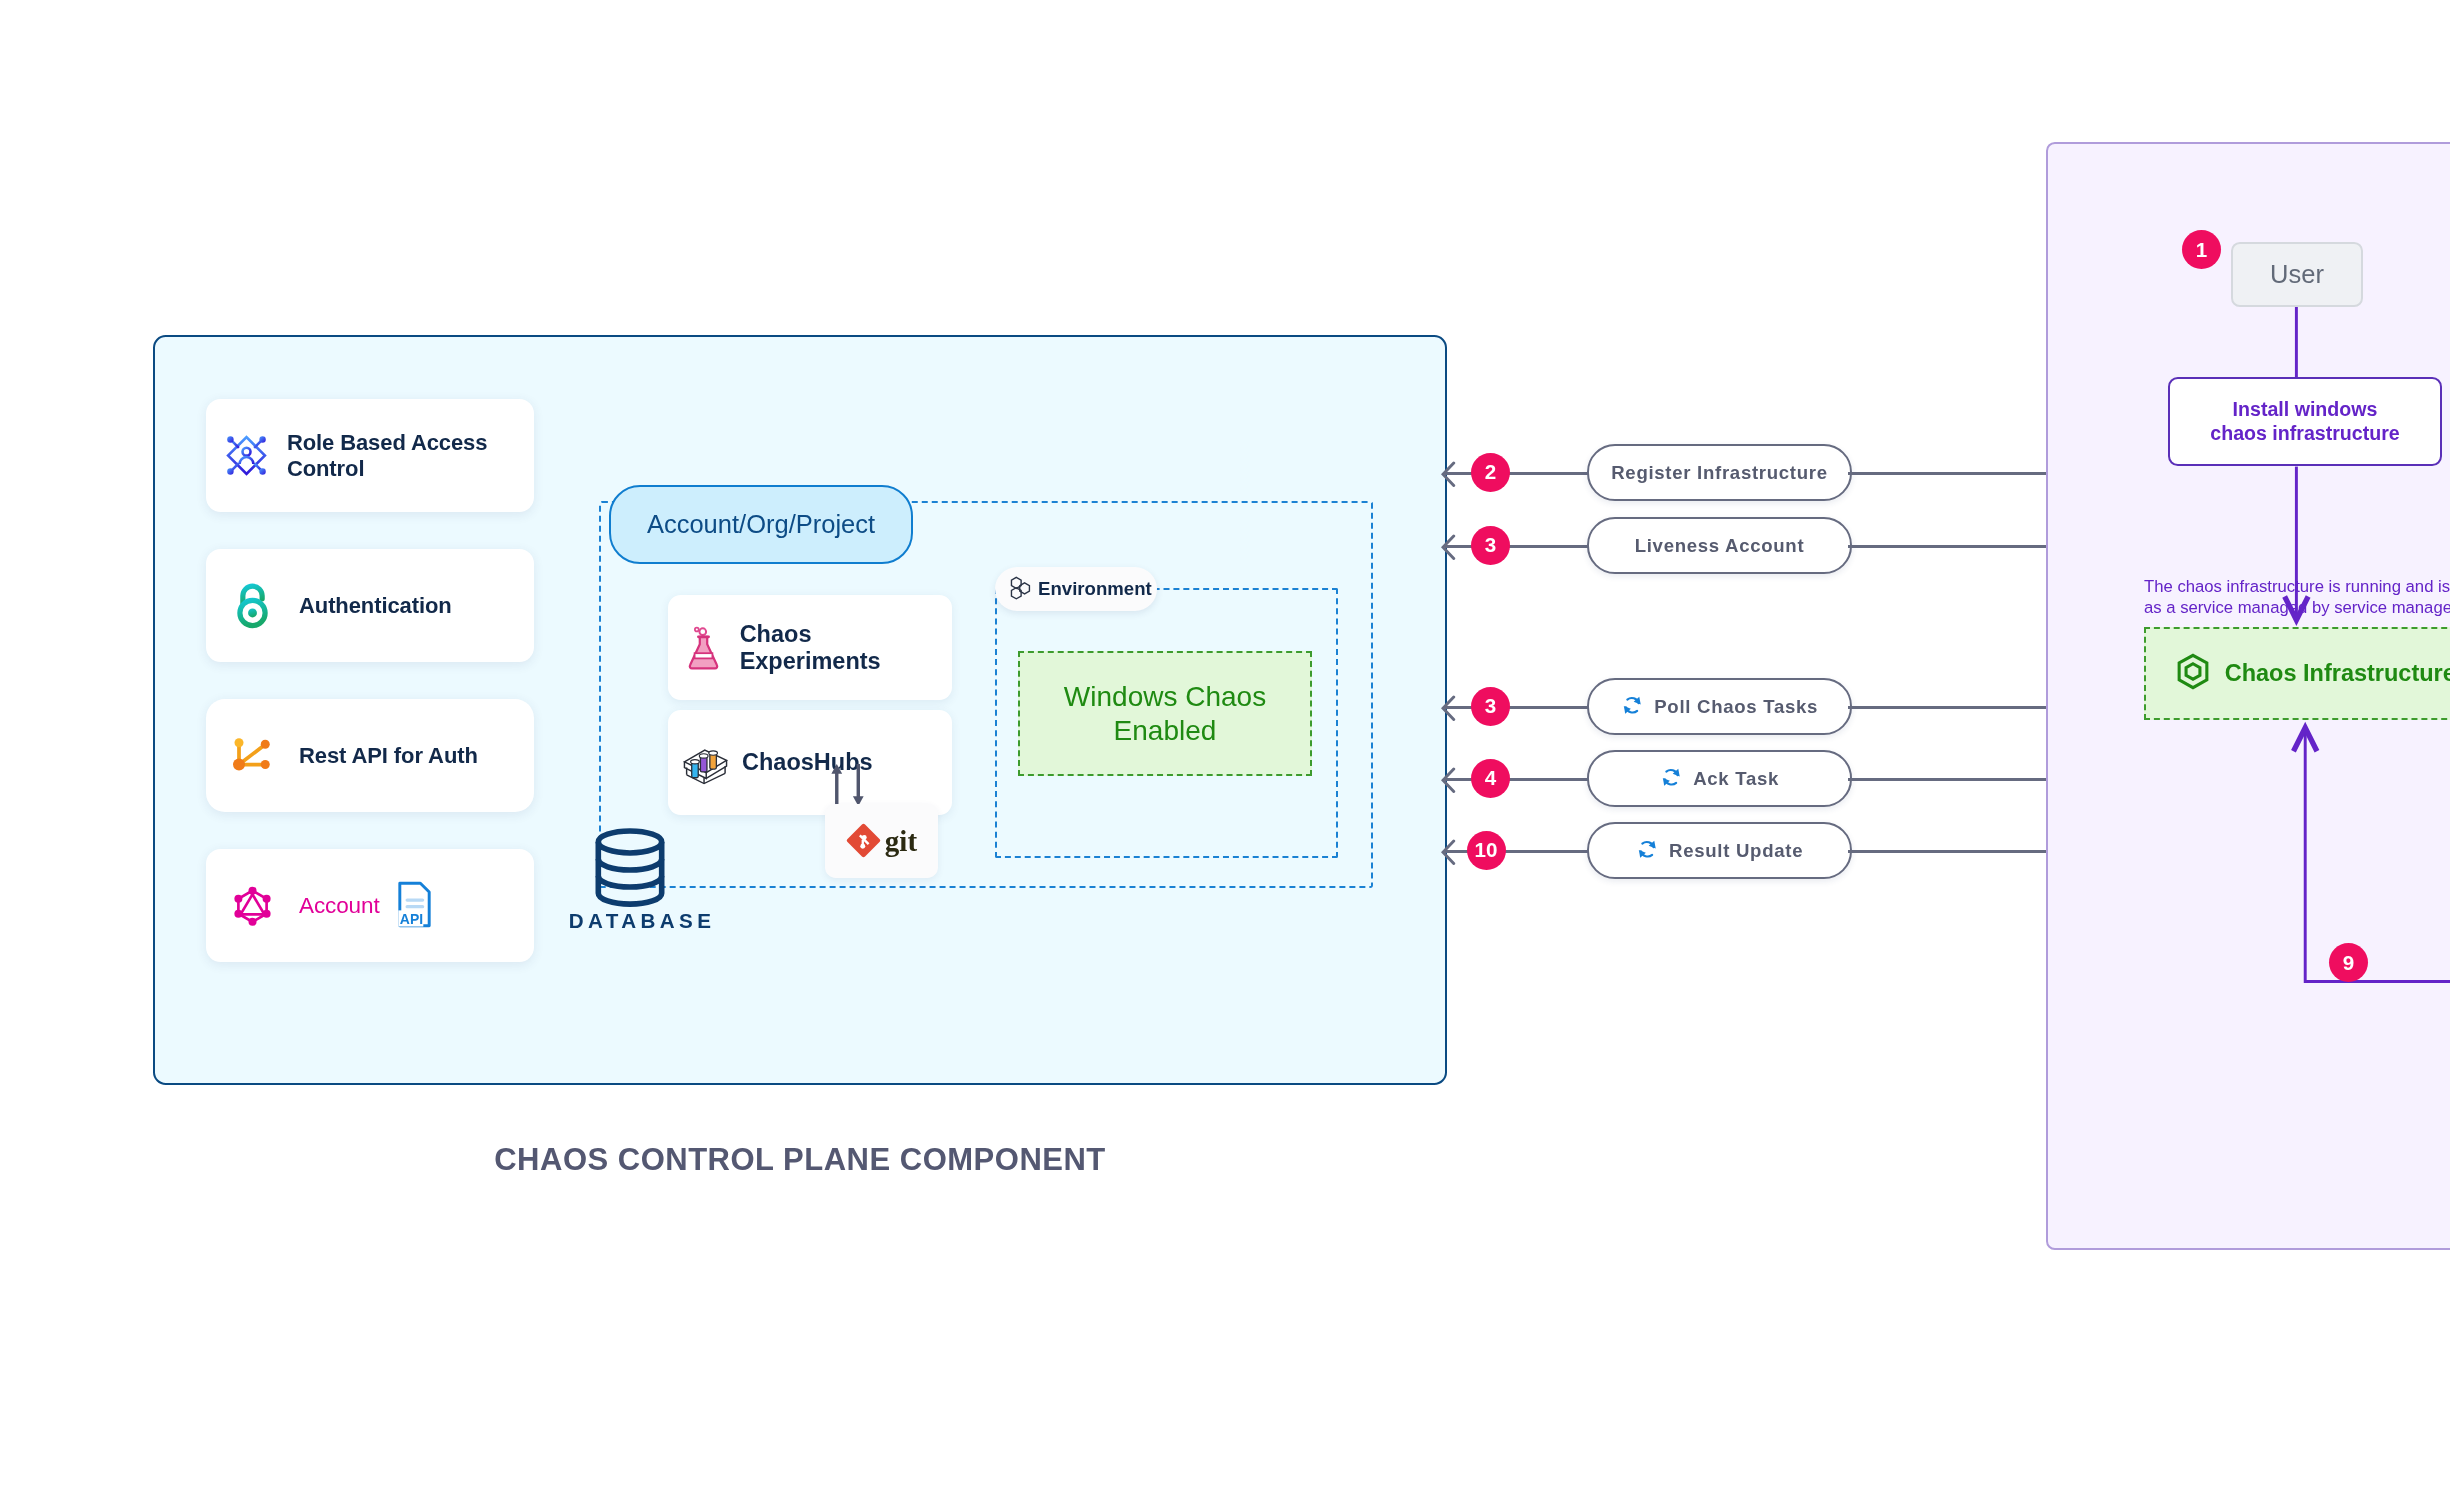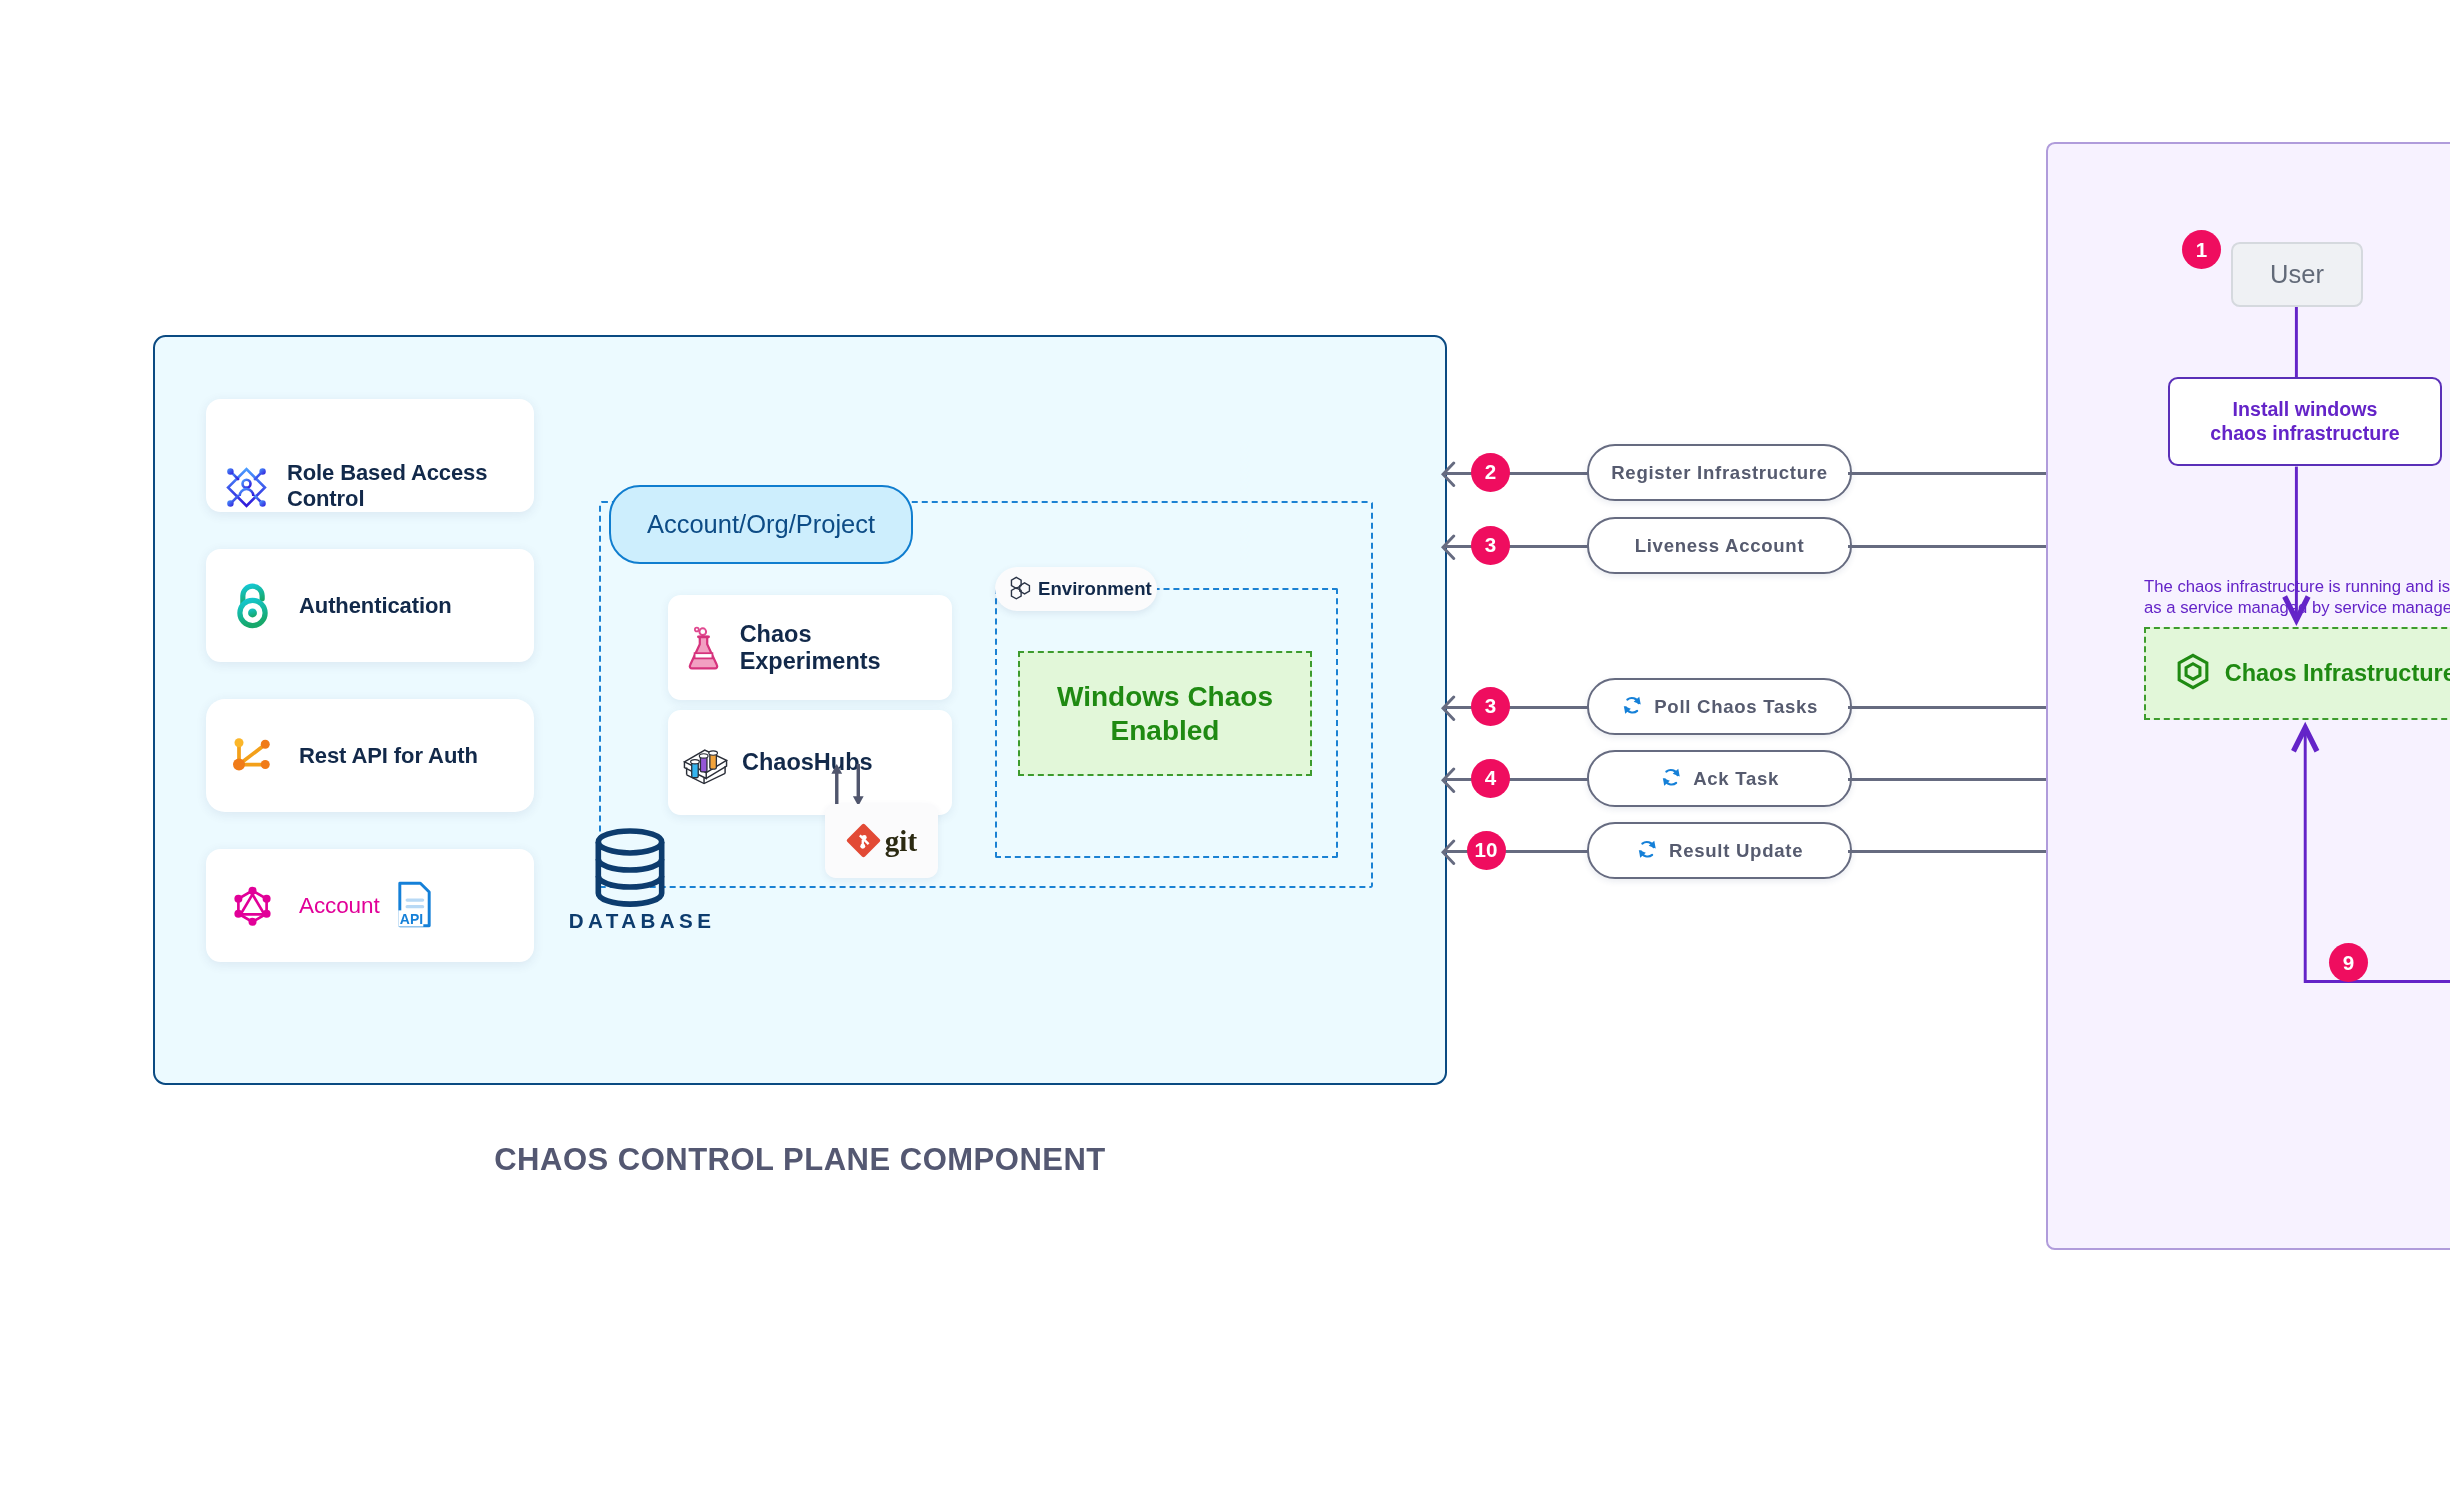--- a/index.html
+++ b/index.html
@@ -22,21 +22,21 @@
   
   .feature-card{
     background:#ffffff;border-radius:14.7px;width:328px;height:113px;
     box-shadow:0 2.9px 10.8px rgba(40,60,110,.09);
     display:flex;align-items:center;
   }
   .feature-card .fc-icon{width:93px;display:flex;justify-content:center;align-items:center;}
   .feature-card .fc-label{
     font-size:22px;font-weight:bold;color:#12294a;letter-spacing:-0.1px;
   }
-  #fc0{left:206px;top:399px;align-items:flex-end;}
+  #fc0{left:206px;top:399px;}
   #fc1{left:206px;top:549px;}
   #fc2{left:206px;top:699px;border-radius:19px;}
   #fc3{left:206px;top:849px;}
 
   
   #aop-dashed{
     left:599px;top:501px;width:774px;height:387px;
     border:2.9px dashed #1b81d3;border-radius:2.9px;box-sizing:border-box;
   }
   #aop-pill{
@@ -76,21 +76,21 @@
   #env-pill{
     left:995px;top:567px;width:162px;height:44px;background:#fbfbfc;
     border-radius:22px;box-shadow:0 2.5px 7.8px rgba(40,60,110,.10);
     display:flex;align-items:center;gap:6.9px;padding-left:12.7px;box-sizing:border-box;
   }
   #env-pill .env-label{font-size:18.6px;font-weight:bold;color:#12294a;}
   #wce-box{
     left:1018px;top:651px;width:294px;height:125px;
     background:#e2f7d9;border:2px dashed #3d9b2d;box-sizing:border-box;
     display:flex;align-items:center;justify-content:center;text-align:center;
-    font-size:28px;font-weight:bold;color:#1f8a12;line-height:1.18;
+    font-size:28px;font-weight:normal;color:#1f8a12;line-height:1.18;
   }
 
   
   #db-icon{left:591px;top:827px;}
   #db-label{left:549px;top:909px;width:186px;text-align:center;
     font-size:20.6px;font-weight:bold;color:#0d3c6e;letter-spacing:4.4px;}
 
   
   .conn-row{position:absolute;height:59px;}
   .conn-line{position:absolute;top:28px;height:2.9px;background:#666b80;}

